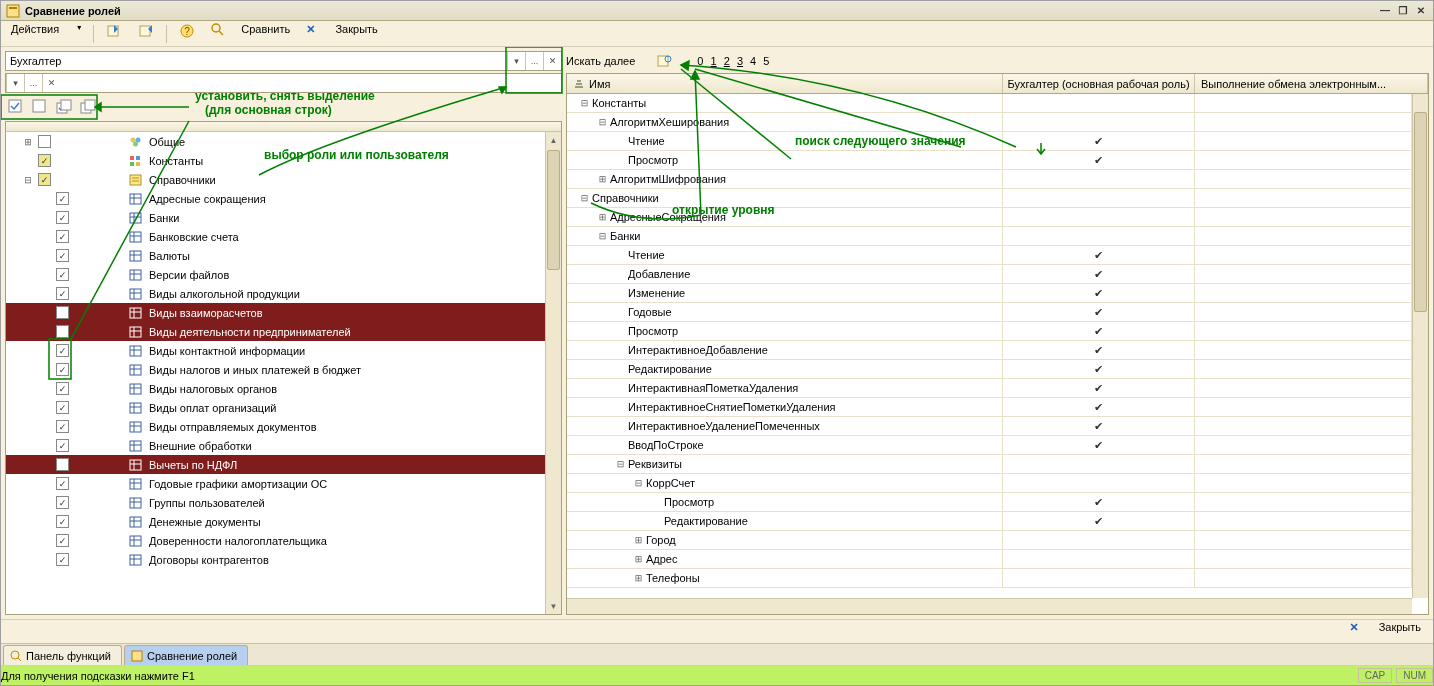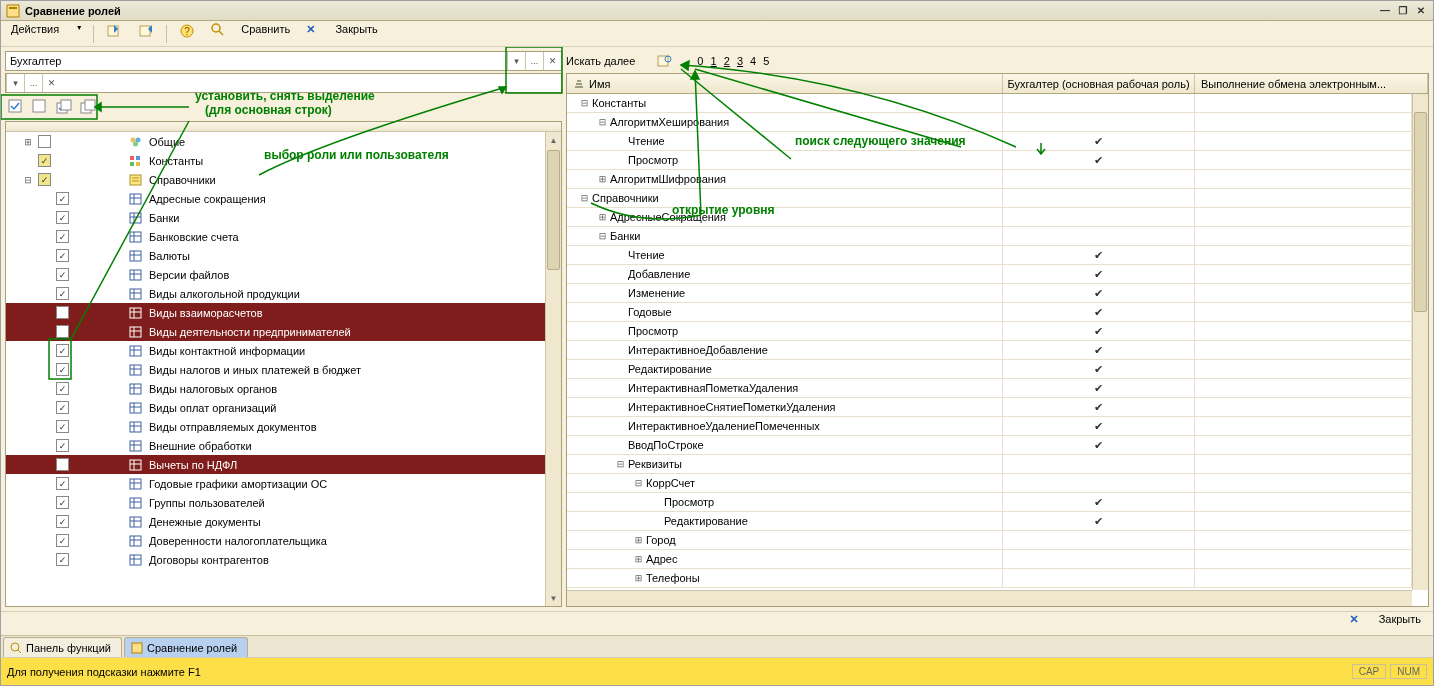--- a/index.html
+++ b/index.html
@@ -52,21 +52,21 @@
 .grow .exp{width:11px;font-size:9px;color:#666;text-align:center;margin-right:2px;cursor:default}
 .grow .ind{display:inline-block}
 .chk2{font-size:11px;color:#333}
 .gscroll-v{position:absolute;top:20px;right:0;width:16px;bottom:16px;background:#EFE8CF;border-left:1px solid #CCC4A8}
 .gscroll-v .thumb{position:absolute;left:1px;right:1px;top:18px;height:200px;background:#DDD4B3;border:1px solid #B8AE88;border-radius:2px}
 .gscroll-h{position:absolute;left:0;right:16px;bottom:0;height:16px;background:#EFE8CF;border-top:1px solid #CCC4A8}
 .footer-row{display:flex;align-items:center;justify-content:flex-end;height:24px;padding:2px 6px;border-top:1px solid #D6CFB8}
 .tabsbar{display:flex;align-items:flex-end;height:22px;background:#EDE7D1;border-top:1px solid #C8C0A0;padding-left:2px}
 .tab{display:flex;align-items:center;height:20px;padding:0 10px 0 6px;gap:4px;border:1px solid #B8AE88;border-bottom:none;margin-right:2px;background:#F3EEDD;border-radius:3px 3px 0 0;cursor:default}
 .tab.act{background:#B8D0F0}
-.status{display:flex;align-items:center;height:28px;padding:0 6px;background:#fde047;border-top:1px solid #D6CFB8}
+.status{display:flex;align-items:center;height:20px;padding:0 0;background:#bef264;border-top:1px solid #D6CFB8}
 .status .sp{flex:1}
 .status .ind{border:1px solid #C8C0A0;padding:1px 6px;margin-left:4px;font-size:10px;color:#666}
 svg{display:block}
 .ann-svg{position:absolute;pointer-events:none;top:0;left:0}
 </style>
 </head>
 <body>
 
 <div class="window">
 

